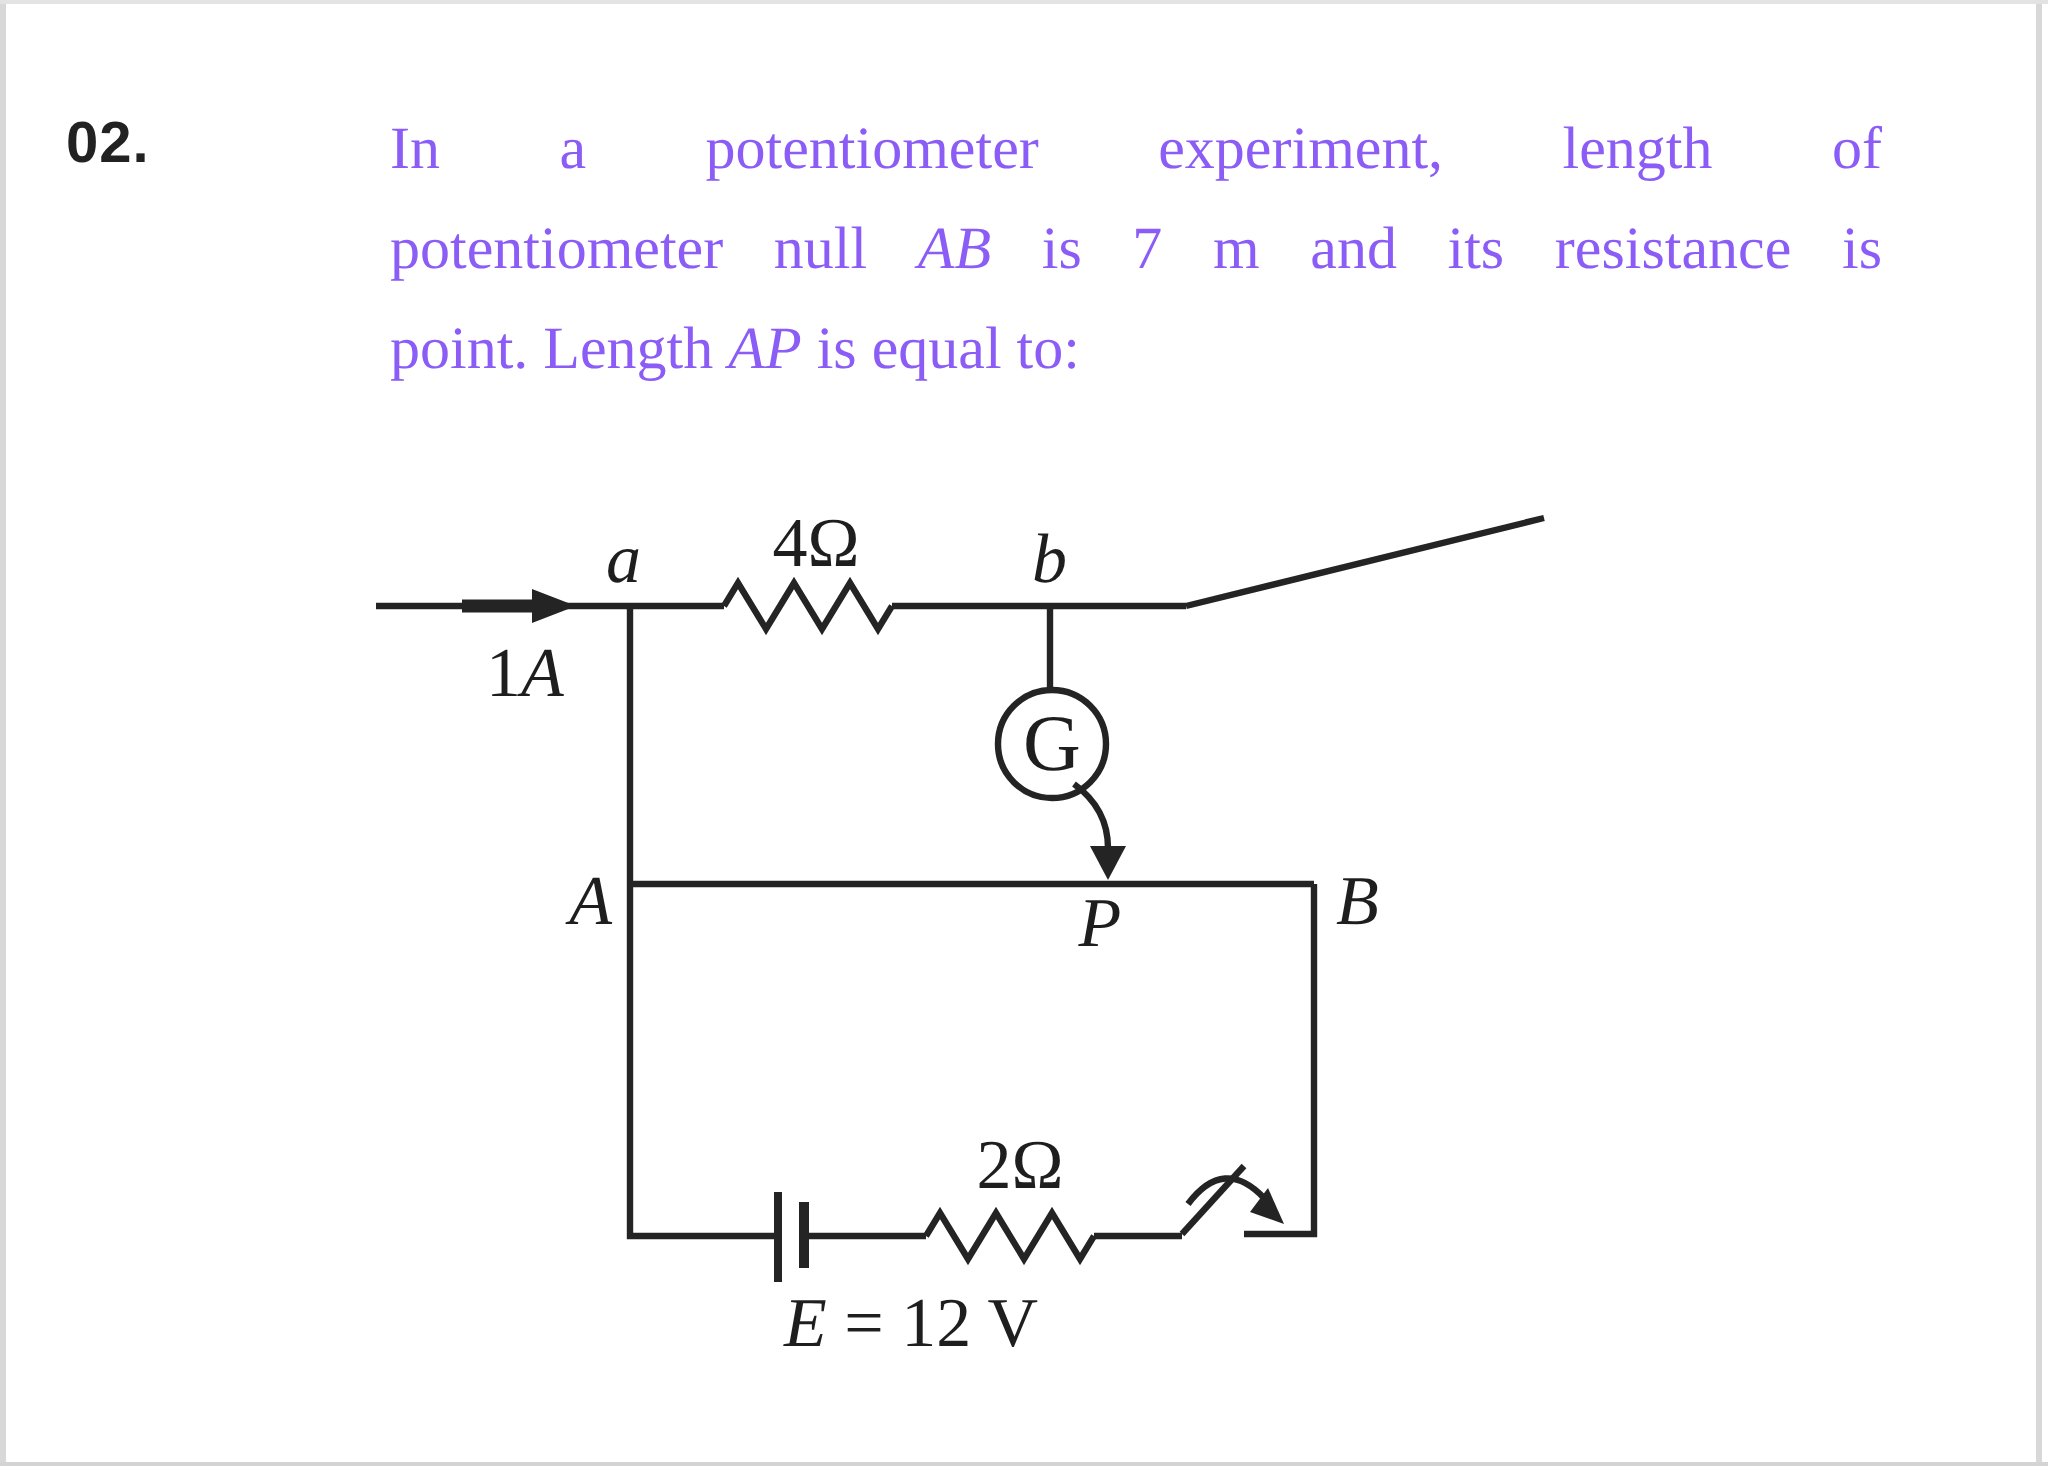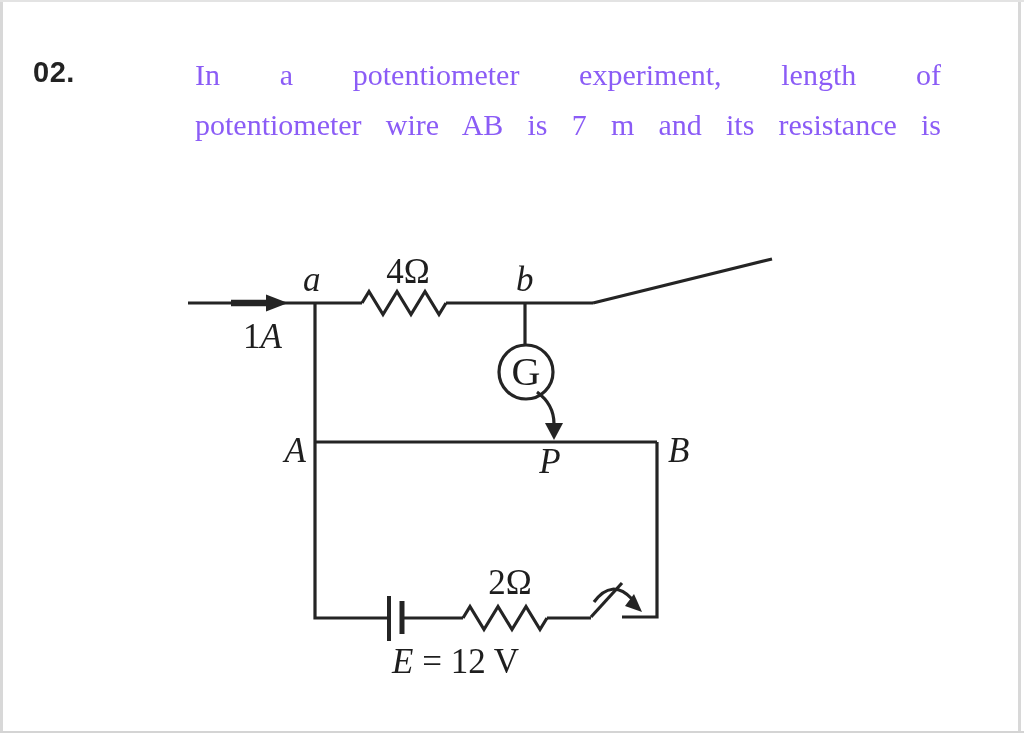--- a/index.html
+++ b/index.html
@@ -40,21 +40,21 @@
     height: 50px;
     line-height: 50px;
     text-align: justify;
     text-align-last: justify;
     white-space: nowrap;
   }
   .qline.last {
     text-align: left;
     text-align-last: left;
   }
-  .var { }
+  .var { font-style: italic; }
 
   .circuit-svg { position: absolute; left: 0; top: 0; }
   .wire { stroke: #242424; stroke-width: 3.2; fill: none; stroke-linejoin: miter; }
   .thick { stroke: #242424; stroke-width: 6.5; fill: none; }
   .plate-long  { stroke: #242424; stroke-width: 4; fill: none; }
   .plate-short { stroke: #242424; stroke-width: 5; fill: none; }
   .arrowhead { fill: #242424; stroke: none; }
   .clabel {
     font-family: "Liberation Serif", serif;
     font-size: 35px;
@@ -70,21 +70,22 @@
 
   <div class="edge edge-left"></div>
   <div class="edge edge-right"></div>
   <div class="edge edge-top"></div>
   <div class="edge edge-bottom"></div>
 
   <div class="qnum">02.</div>
 
   <div class="qtext">
     <div class="qline"><span>In a potentiometer experiment, length of</span></div>
-    <div class="qline"><span>potentiometer wire </span><span class="var">AB</span><span> is 7 m and its resistance is</span></div>
+    <div class="qline"><span>potentiometer null </span><span class="var">AB</span><span> is 7 m and its resistance is</span></div>
+    <div class="qline last"><span>point. Length </span><span class="var">AP</span><span> is equal to:</span></div>
   </div>
 
   <svg class="circuit-svg" width="1024" height="733" viewBox="0 0 1024 733" xmlns="http://www.w3.org/2000/svg">
 
     <path class="wire" d="M188,303 H362"></path>
 
     <path class="thick" d="M231,303 H266"></path>
     <polygon class="arrowhead" points="266,294.5 288,303 266,311.5"></polygon>
 
     <polyline class="wire" points="362,303 369,291.5 383,314.5 397,291.5 411,314.5 425,291.5 439,314.5 446,303"></polyline>

